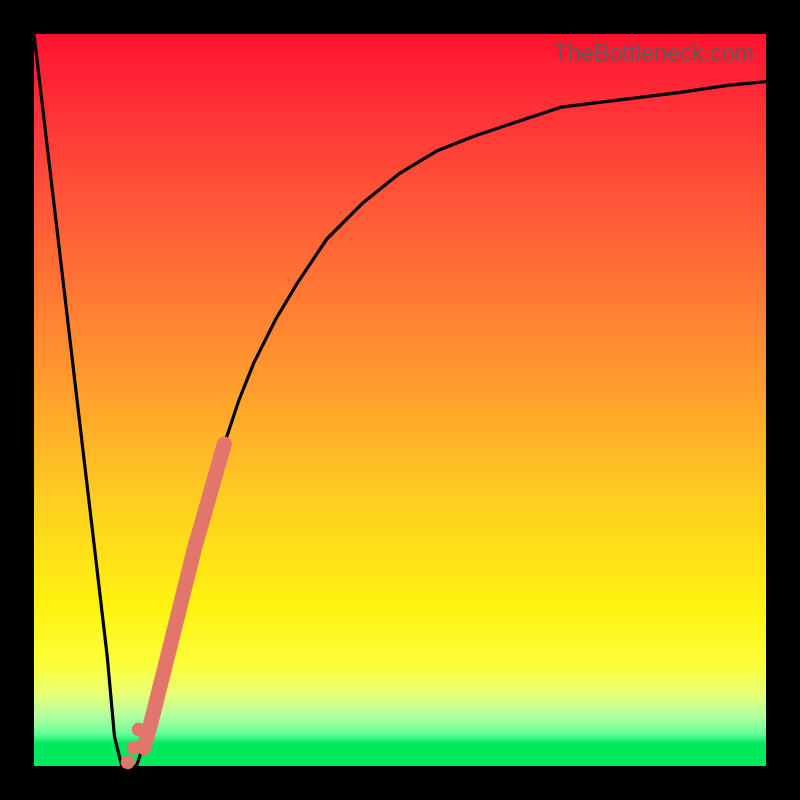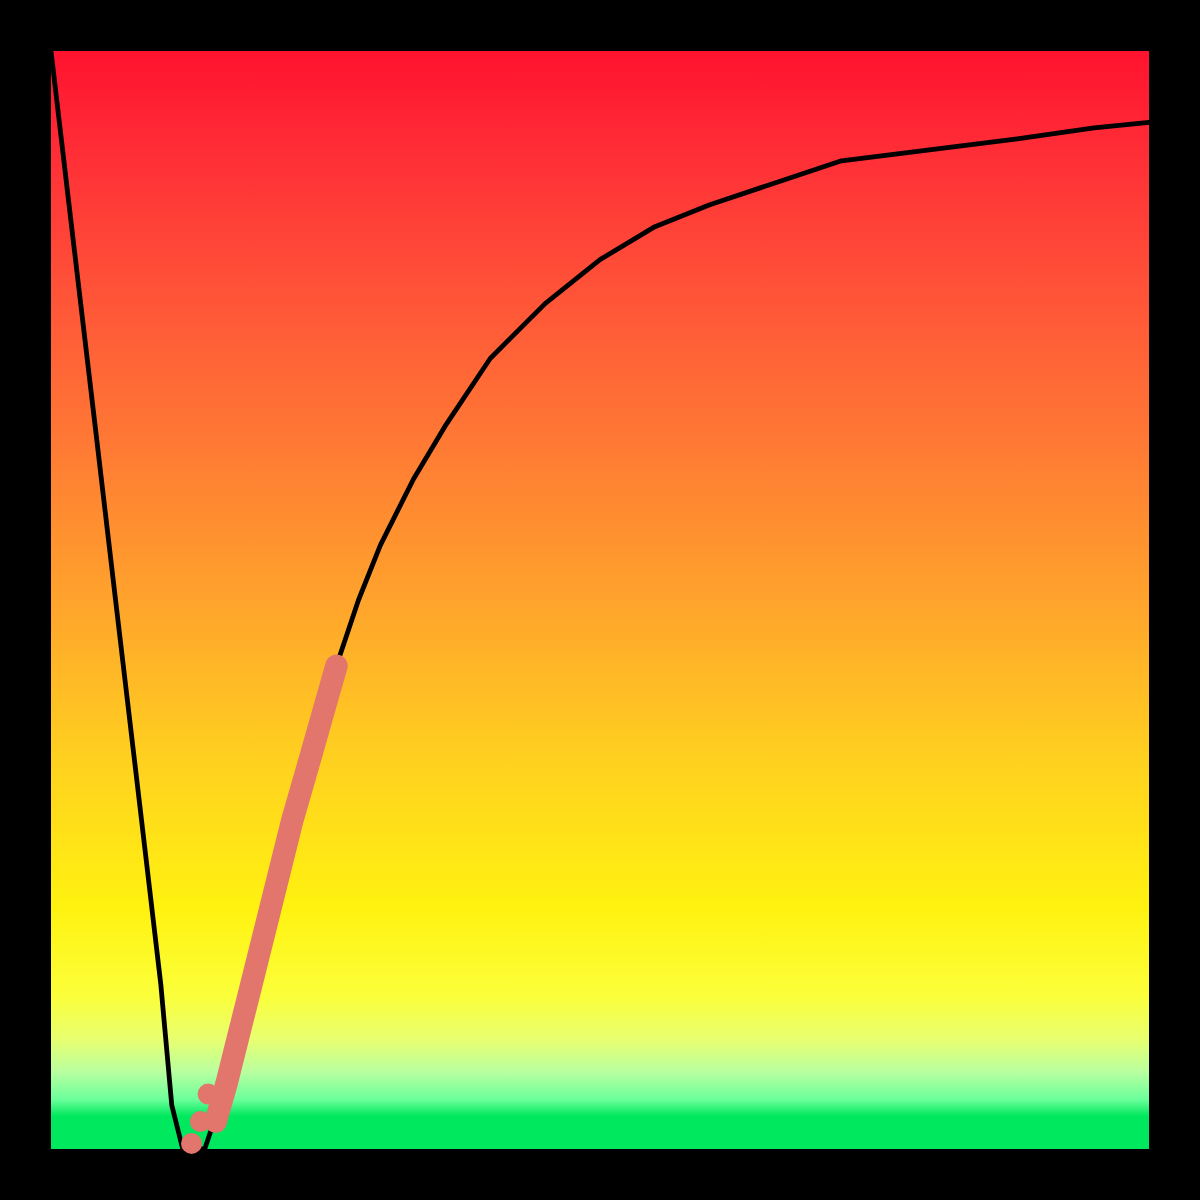--- a/index.html
+++ b/index.html
@@ -58,20 +58,21 @@
     width: 732px;
     height: 732px;
     overflow: visible;
   }
 </style>
 </head>
 <body>
 
 <div class="frame">
   <div class="plot">
+    <div class="watermark">TheBottleneck.com</div>
     <svg class="curve" viewBox="0 0 732 732" preserveAspectRatio="none">
       <path fill="none" stroke="#000" stroke-width="3.2" stroke-linecap="round" stroke-linejoin="round" d="M0.0 0.0 L14.6 124.4 L29.3 248.9 L43.9 373.3 L58.6 497.8 L73.2 622.2 L80.5 702.7 L87.8 732.0 L102.5 732.0 L117.1 688.1 L131.8 629.5 L146.4 571.0 L161.0 512.4 L175.7 461.2 L190.3 409.9 L205.0 366.0 L219.6 329.4 L241.6 285.5 L263.5 248.9 L292.8 205.0 L329.4 168.4 L366.0 139.1 L402.6 117.1 L439.2 102.5 L483.1 87.8 L527.0 73.2 L585.6 65.9 L644.2 58.6 L695.4 51.2 L732.0 47.6" id="main-curve"></path>
       <path fill="none" stroke="#e2766c" stroke-width="15" stroke-linecap="round" stroke-linejoin="round" d="M109.8 713.7 L117.1 688.1 L124.4 658.8 L131.8 629.5 L139.1 600.2 L146.4 571.0 L153.7 541.7 L161.0 512.4 L168.4 486.8 L175.7 461.2 L183.0 435.5 L190.3 409.9" id="highlight-seg"></path>
       <g id="highlight-dots">
           <circle cx="93.7" cy="728.3" r="7" fill="#e2766c"></circle>
           <circle cx="99.6" cy="713.7" r="7" fill="#e2766c"></circle>
           <circle cx="104.7" cy="695.4" r="7" fill="#e2766c"></circle>
         </g>
     </svg>
   </div>

